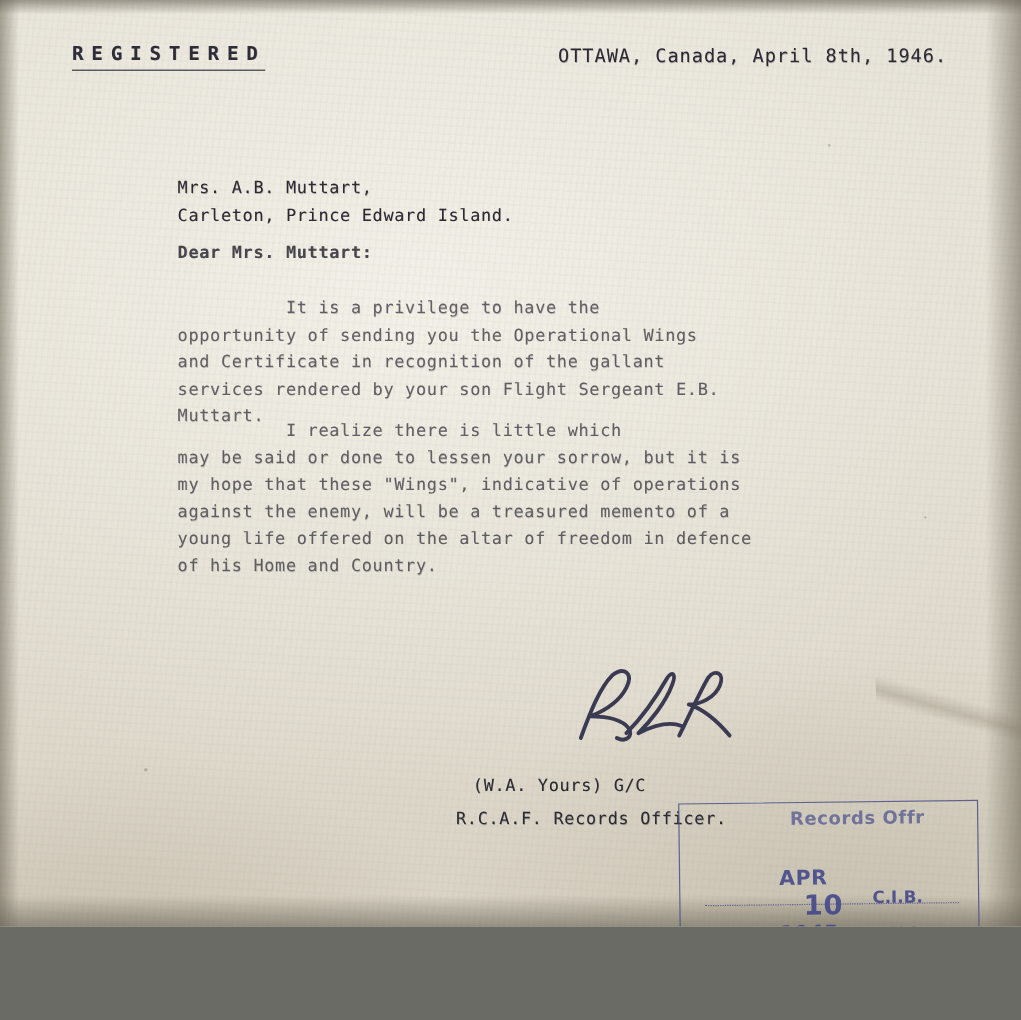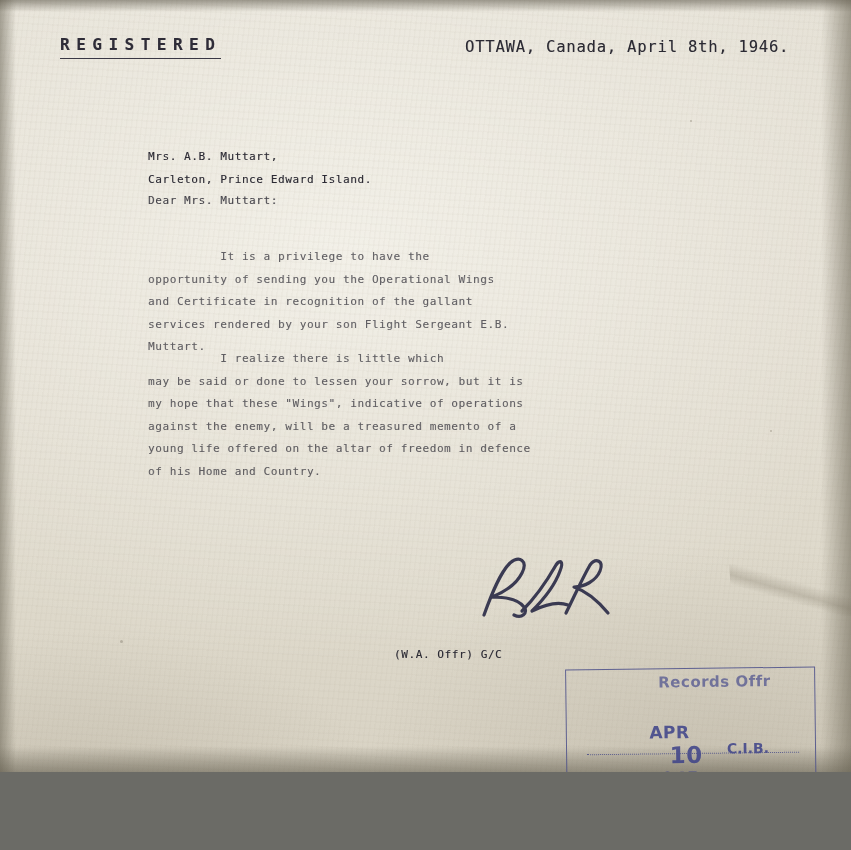--- a/index.html
+++ b/index.html
@@ -60,21 +60,21 @@
     right: 0; top: 560px;
     width: 120px; height: 60px;
     background: linear-gradient(200deg, rgba(255,255,255,0.0) 40%, rgba(120,112,95,0.28) 52%, rgba(255,255,255,0.0) 62%);
     transform: rotate(-4deg);
     pointer-events: none;
   }
   .typed {
     position: absolute;
     color: #2b2a33;
     font-family: "DejaVu Sans Mono", monospace;
-    font-size: 11px;
+    font-size: 14px;
     letter-spacing: 0.6px;
     line-height: 22.5px;
     white-space: pre;
     text-shadow: 0.4px 0.3px 0 rgba(60,58,70,0.35);
   }
   .faded { opacity: 0.72; }
   .semifaded { opacity: 0.85; }
 
   #registered {
     left: 60px; top: 34px;
@@ -89,21 +89,21 @@
     left: 437px; top: 36px;
     font-size: 15.5px;
     letter-spacing: 0.8px;
     color: #2b2a33;
     margin-left: 28px;
   }
   #addressee {
     left: 148px; top: 146px;
   }
   #salutation {
-    left: 148px; top: 190px;
+    left: 148px; top: 200px; font-weight: bold;
   }
   #para1 {
     left: 148px; top: 246px;
   }
   #para2 {
     left: 148px; top: 348px;
   }
   #closing {
     left: 380px; top: 497px;
     letter-spacing: 1.2px;
@@ -225,22 +225,23 @@
   <div class="signature">
     <svg width="150" height="80" viewBox="0 0 150 80" aria-hidden="true">
       <g fill="none" stroke="#3a3a52" stroke-width="3.2" stroke-linecap="round" stroke-linejoin="round">
         <path d="M14 62 C 22 40, 30 20, 40 10 C 50 2, 58 8, 52 20 C 46 32, 32 40, 22 44 C 34 44, 48 46, 54 54 C 58 60, 52 66, 44 62"></path>
         <path d="M52 58 C 66 44, 78 26, 86 12 C 90 6, 94 8, 90 18 C 85 32, 72 48, 62 58 C 74 52, 88 48, 98 52"></path>
         <path d="M96 60 C 104 44, 112 26, 120 12 C 126 4, 134 8, 130 18 C 126 28, 114 34, 104 34 C 116 38, 128 48, 138 60"></path>
       </g>
     </svg>
   </div>
 
-  <div class="typed" id="sig-name">(W.A. Offr) G/C</div>
-
+  <div class="typed" id="sig-name">(W.A. Yours) G/C</div>
+
+  <div class="typed" id="sig-title">R.C.A.F. Records Officer.</div>
 
   <div class="stamp">
     <div class="stamp-line stamp-title">Records Offr</div>
     <div class="stamp-line stamp-date">
       <span>APR</span>
       <span class="big">10</span>
       <span>1945</span>
     </div>
     <div class="stamp-row r1">C.I.B.</div>
     <div class="stamp-row r2">N.I.</div>

